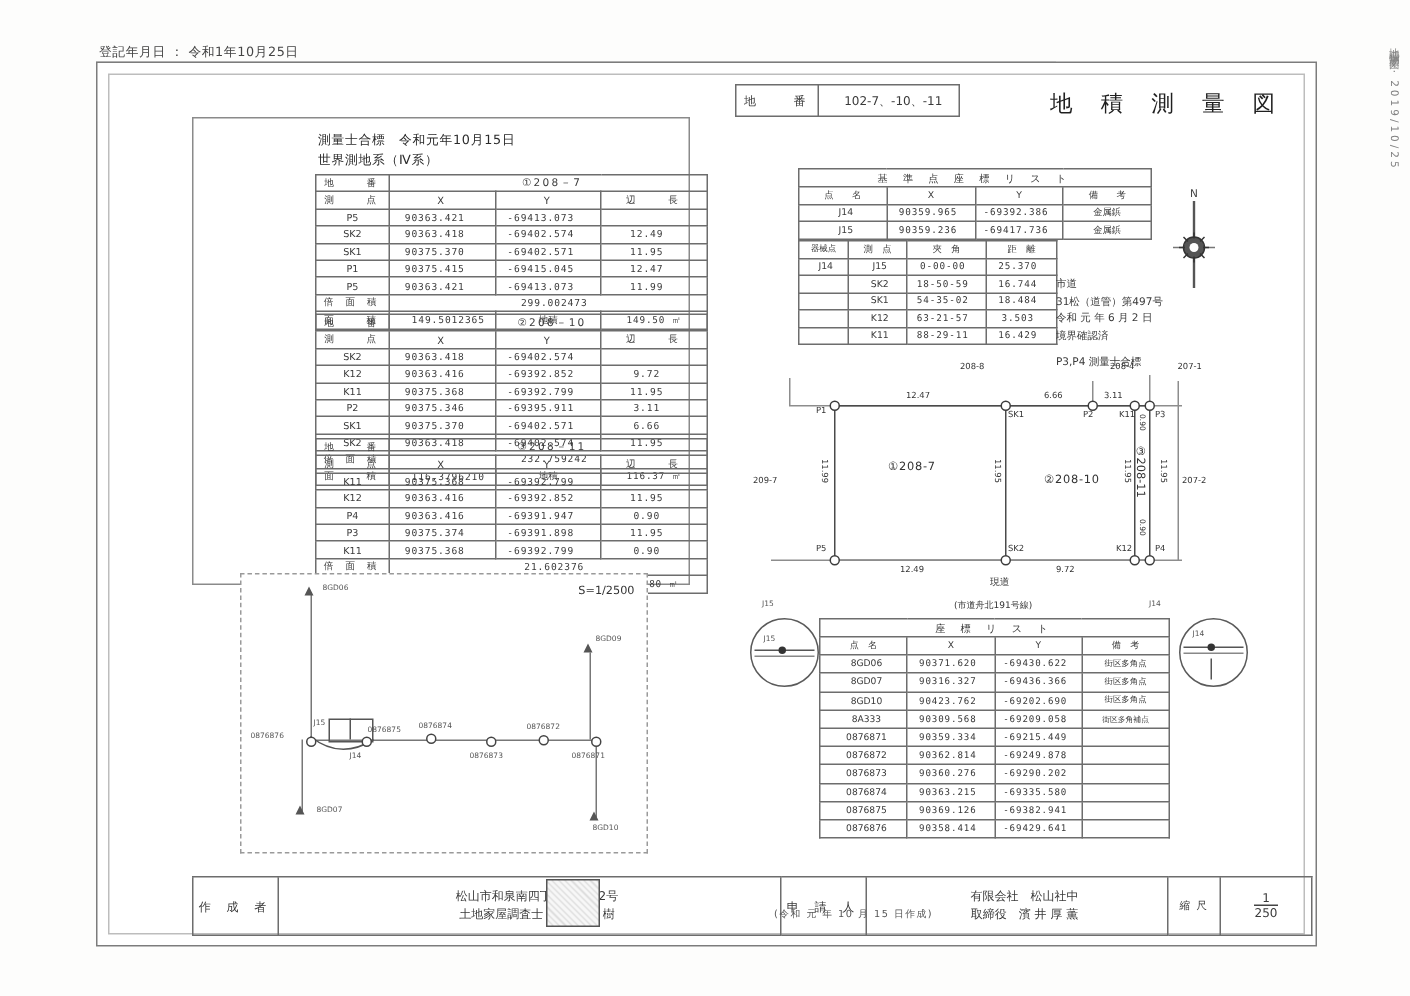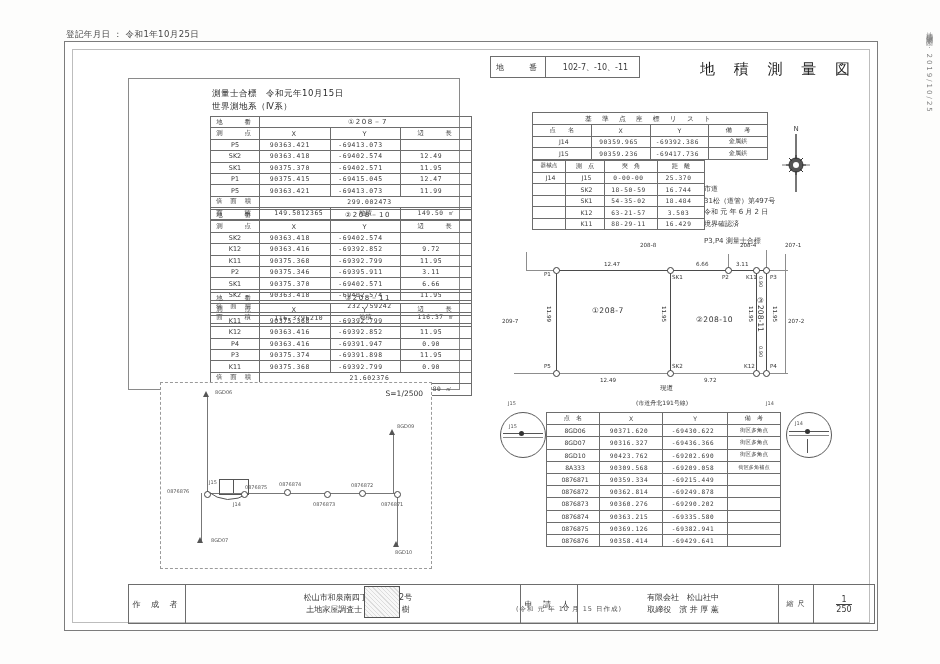--- a/index.html
+++ b/index.html
@@ -498,20 +498,23 @@
     <div class="abs" style="left:18px;top:16px;width:5px;height:5px;border-radius:50%;background:#333"></div>
     <div class="abs" style="left:20px;top:26px;width:1px;height:14px;background:#555"></div>
     <div class="abs" style="left:8px;top:7px;font-size:5px;color:#555">J14</div>
   </div>
   <div class="abs" style="left:508px;top:400px;font-size:5px;color:#555">J15</div>
   <div class="abs" style="left:766px;top:400px;font-size:5px;color:#555">J14</div>
 
   <div class="abs" id="coord-block">
     <table class="tbl ctbl">
         <tbody>
+      <tr>
+            <td class="cap" colspan="4">座 標 リ ス ト</td>
+          </tr>
       <tr>
         <td style="width:52px">点　名</td>
         <td style="width:62px">X</td>
         <td style="width:64px">Y</td>
         <td style="width:52px">備　考</td>
       </tr>
       <tr>
             <td class="l" style="padding-left:4px">8GD06</td>
             <td class="num r" style="padding-right:4px">90371.620</td>
             <td class="num r" style="padding-right:4px">-69430.622</td>

